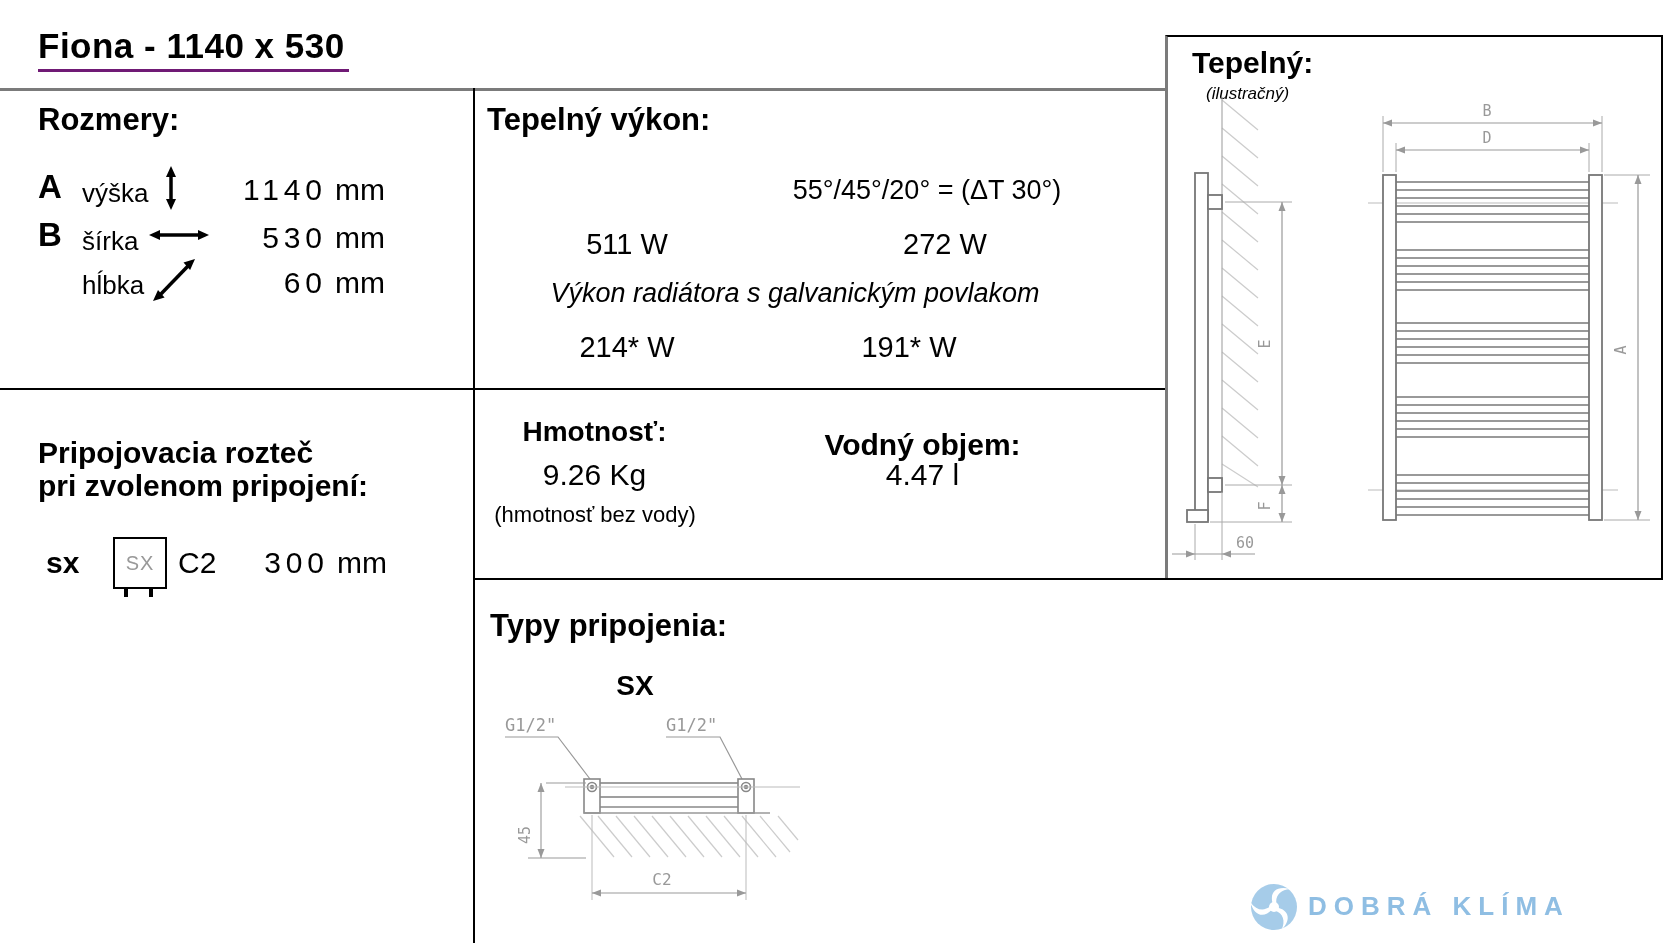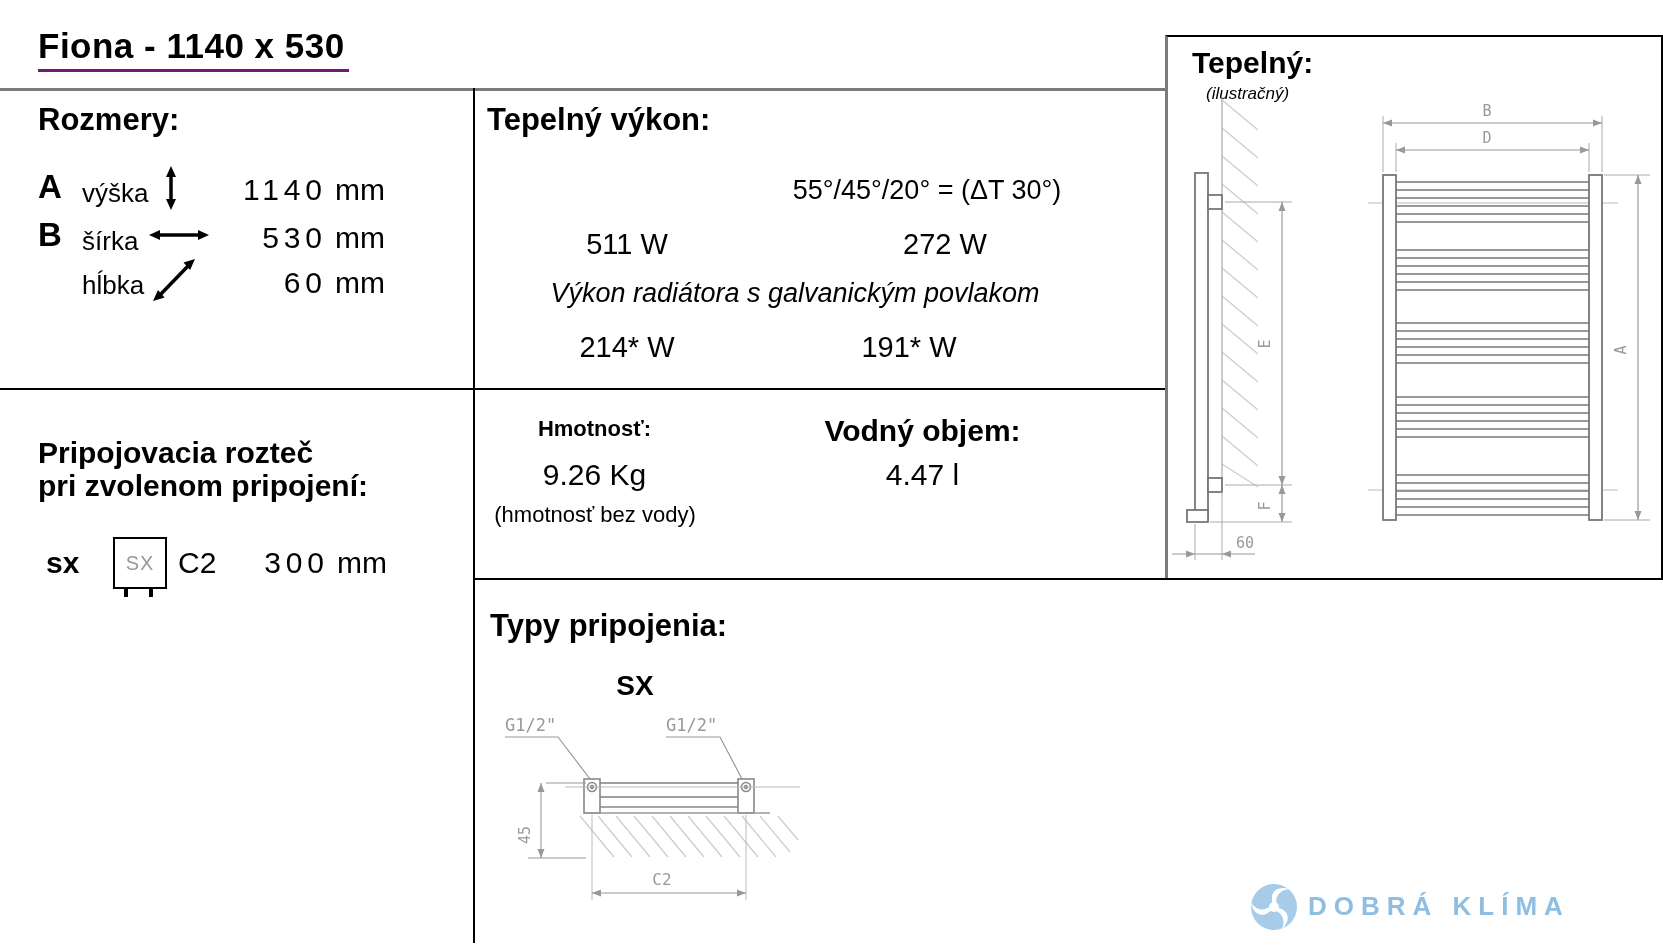--- a/index.html
+++ b/index.html
@@ -101,24 +101,24 @@
     <span>SX</span>
   </div>
   <div class="leg" style="left:124px;"></div>
   <div class="leg" style="left:149px;"></div>
   <div class="abs" style="left:178px;top:546px;font-size:30px;">C2</div>
   <div class="abs val rt" style="left:240px;top:546px;width:147px;">
     <span class="num">300</span>
     <span>mm</span>
   </div>
 
-  <div class="abs h1 ct" style="left:482px;top:416px;width:225px;font-size:22px;">Hmotnosť:</div>
+  <div class="abs h1 ct" style="left:482px;top:416px;width:225px;font-size:28px;">Hmotnosť:</div>
   <div class="abs val ct" style="left:482px;top:458px;width:225px;">9.26 Kg</div>
   <div class="abs small-note ct" style="left:460px;top:502px;width:270px;">(hmotnosť bez vody)</div>
-  <div class="abs h1 ct" style="left:800px;top:414px;width:245px;font-size:30px;">Vodný objem:</div>
+  <div class="abs h1 ct" style="left:800px;top:428px;width:245px;font-size:30px;">Vodný objem:</div>
   <div class="abs val ct" style="left:800px;top:458px;width:245px;">4.47 l</div>
 
   <div class="abs h1" style="left:490px;top:608px;">Typy pripojenia:</div>
   <div class="abs b ct" style="left:600px;top:670px;width:70px;font-size:28px;">SX</div>
 
   <svg class="abs" style="left:480px;top:695px;" width="430" height="215" viewBox="0 0 430 215">
 
     <text x="25" y="36" font-size="17" class="techtxt">G1/2"</text>
     <text x="186" y="36" font-size="17" class="techtxt">G1/2"</text>
 

